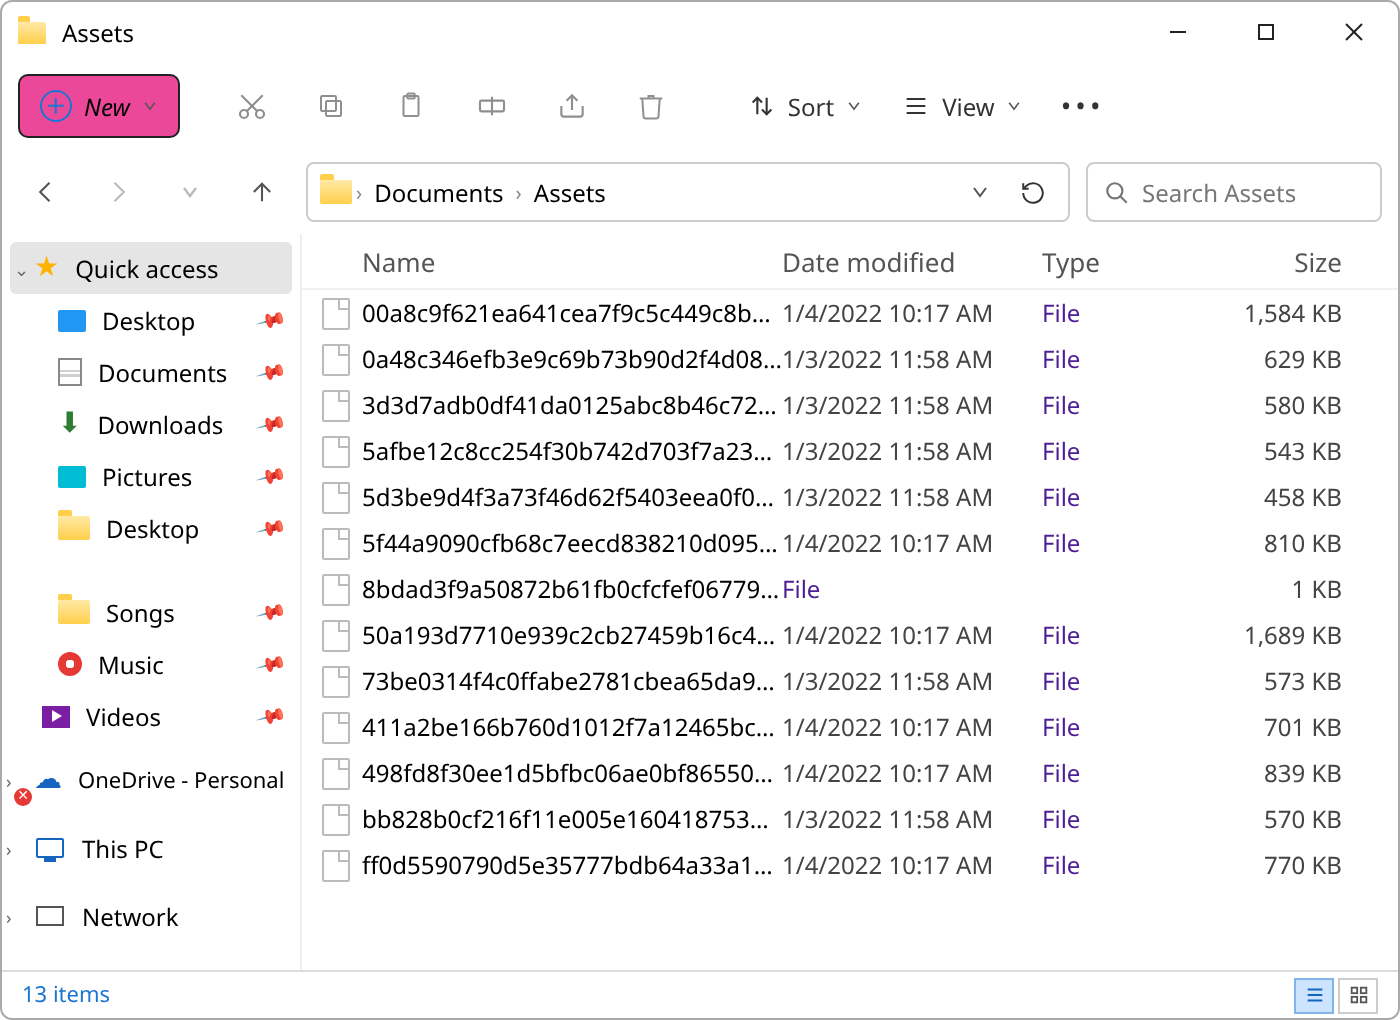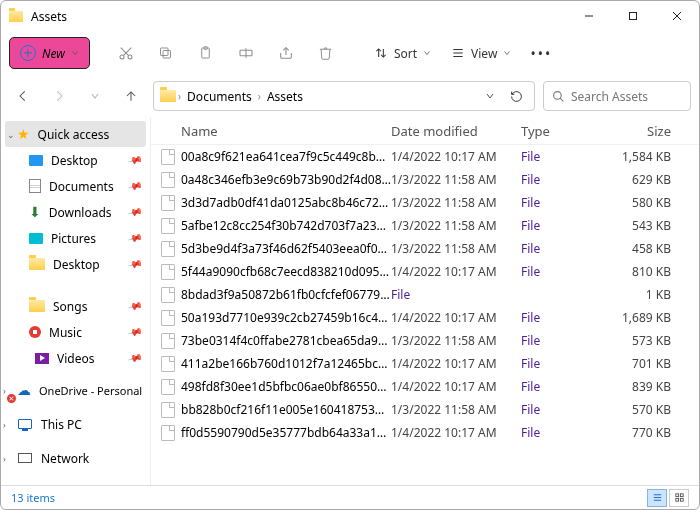--- a/index.html
+++ b/index.html
@@ -268,21 +268,21 @@
               <span class="folder-yellow"></span>
             </span>
             <span>Songs</span>
             <span class="pin">📌</span>
           </div>
           <div class="sb-item" style="padding-left: 28px;">
             <span class="music-icn"></span>
             <span>Music</span>
             <span class="pin">📌</span>
           </div>
-          <div class="sb-item" style="padding-left: 34px;">
+          <div class="sb-item" style="padding-left: 20px;">
             <span class="vid-icn"></span>
             <span>Videos</span>
             <span class="pin">📌</span>
           </div>
         </div>
     </div>
     <div class="sb-item" style="position:relative;">
       <span class="chev">›</span>
       <span class="cloud-icn">☁</span>
       <span class="err-badge">✕</span>

